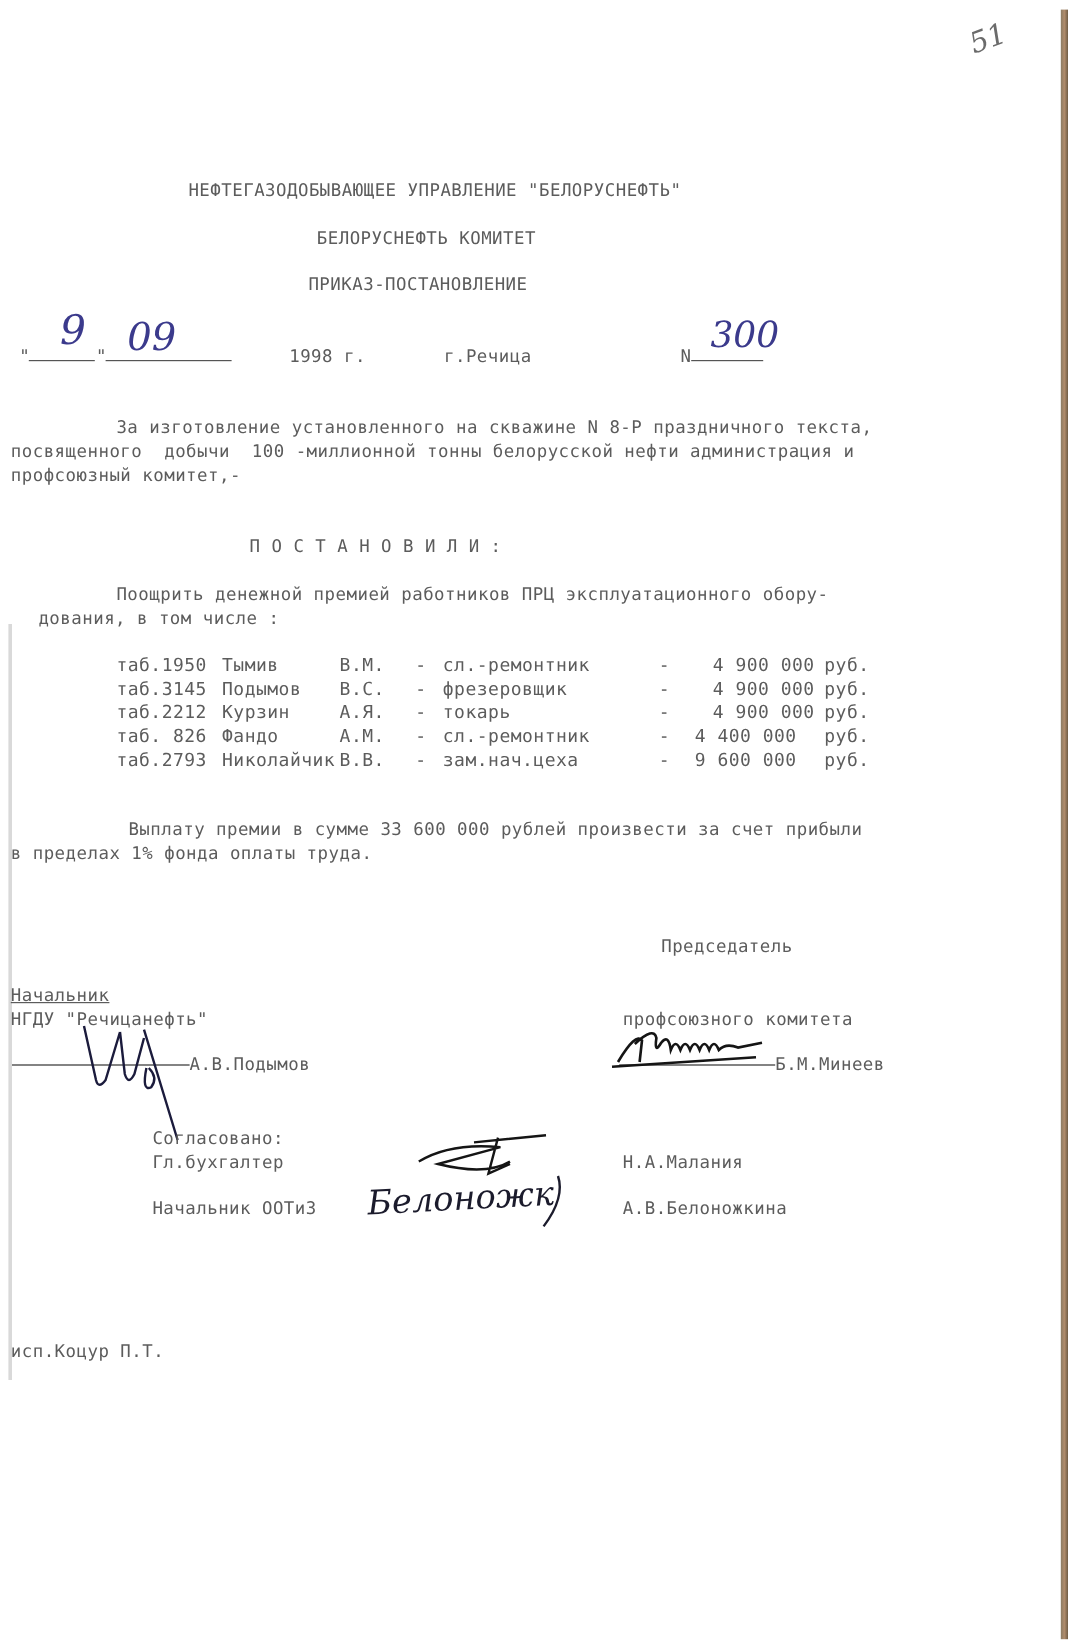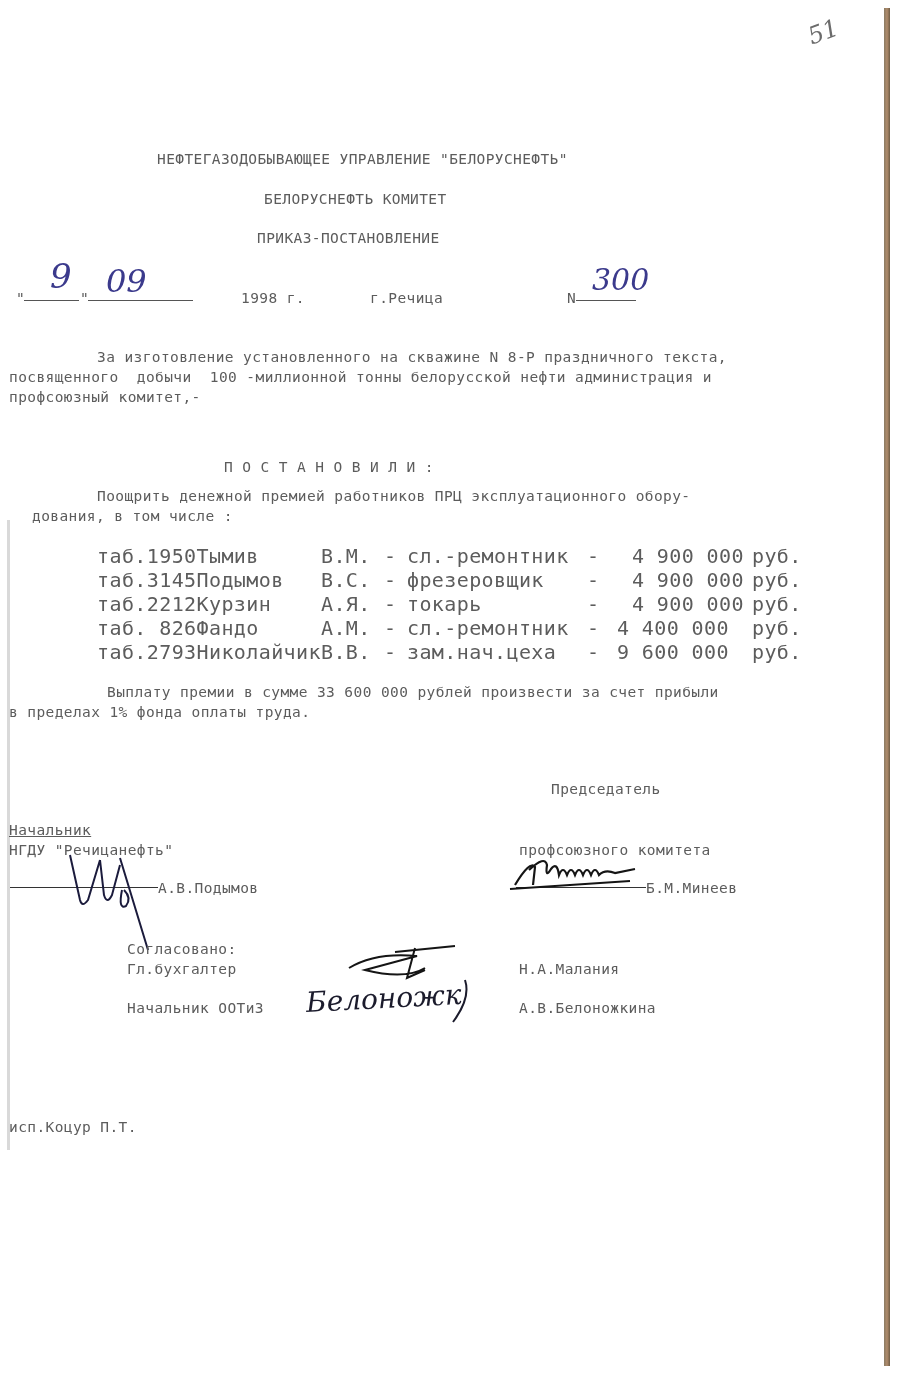--- a/index.html
+++ b/index.html
@@ -8,21 +8,21 @@
     font-family: "DejaVu Sans Mono", "Liberation Mono", monospace;
     color: #5c5c5c;
   }
   .t { position: absolute; font-size: 14.5px; letter-spacing: 0.4px; white-space: pre; line-height: 18px; }
   .hw { position: absolute; font-family: "DejaVu Serif", "Liberation Serif", serif; font-style: italic; color: #3b3a8c; white-space: pre; }
   .line { position: absolute; height: 1px; background: #555; }
   .right-edge { position: absolute; left: 884px; top: 8px; width: 6px; height: 1358px;
     background: linear-gradient(90deg, #8a7b63, #b08c6c 50%, #6e5c45); }
   .left-edge { position: absolute; left: 7px; top: 520px; width: 3px; height: 630px; background: #c9c9c9; opacity: .7; }
   svg { position: absolute; overflow: visible; }
-  table.emp { position: absolute; left: 97px; top: 544px; border-collapse: collapse; font-size: 20px; letter-spacing: 0.4px; }
+  table.emp { position: absolute; left: 97px; top: 544px; border-collapse: collapse; font-size: 15px; letter-spacing: 0.4px; }
   table.emp td { padding: 0; height: 19.8px; white-space: pre; vertical-align: middle; }
 </style>
 </head>
 <body>
 
 <div class="right-edge"></div>
 <div class="left-edge"></div>
 
 <div class="hw" style="left:808px; top:18px; font-size:24px; color:#6b6b6b; transform:rotate(-20deg);">51</div>
 
@@ -41,21 +41,21 @@
   <div class="t" style="left:370px; top:289px;">г.Речица</div>
   <div class="t" style="left:567px; top:289px;">N</div>
   <div class="line" style="left:576px; top:300px; width:60px;"></div>
   <div class="hw" style="left:592px; top:262px; font-size:30px;">300</div>
 </div>
 
 <div class="t" style="left:97px; top:348px;">За изготовление установленного на скважине N 8-Р праздничного текста,</div>
 <div class="t" style="left:9px; top:368px;">посвященного  добычи  100 -миллионной тонны белорусской нефти администрация и</div>
 <div class="t" style="left:9px; top:388px;">профсоюзный комитет,-</div>
 
-<div class="t" style="left:224px; top:447px;margin-top:11px;">П О С Т А Н О В И Л И :</div>
+<div class="t" style="left:208px; top:447px;">П О С Т А Н О В И Л И :</div>
 
 <div class="t" style="left:97px; top:487px;">Поощрить денежной премией работников ПРЦ эксплуатационного обору-</div>
 <div class="t" style="left:9px; top:507px;margin-left:23px;">дования, в том числе :</div>
 
 <table class="emp">
   <tbody>
     <tr>
       <td style="width:88px">таб.1950</td>
       <td style="width:98px">Тымив</td>
       <td style="width:63px">В.М.</td>

